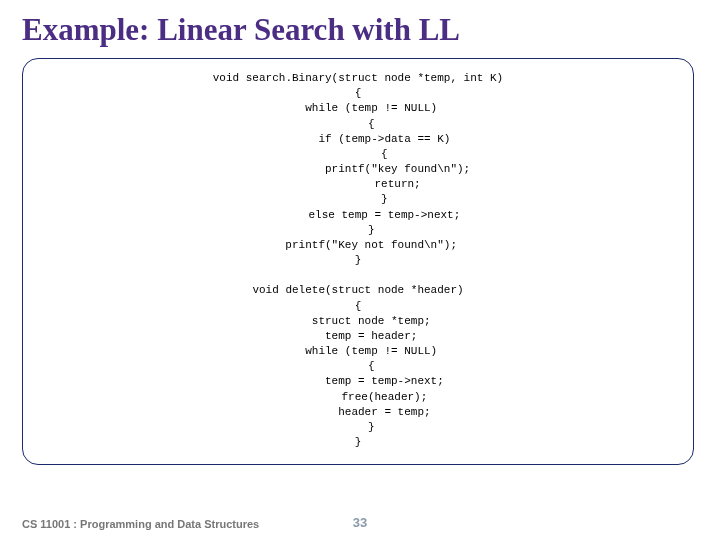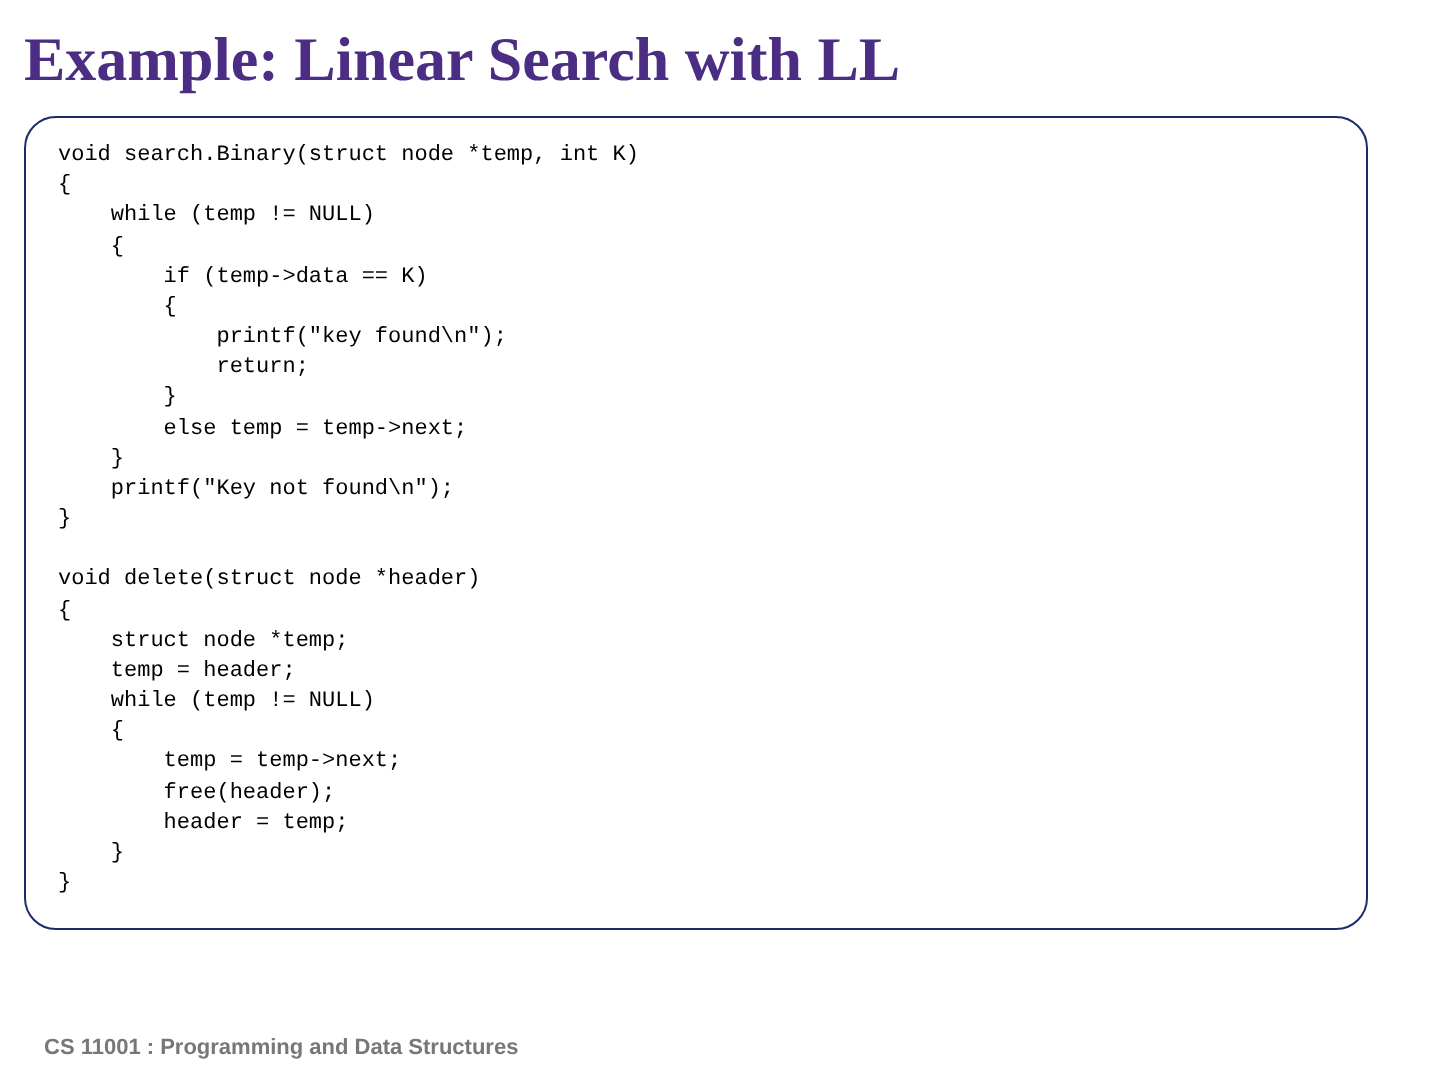--- a/index.html
+++ b/index.html
@@ -7,21 +7,21 @@
     width: 720px;
     height: 540px;
     background: #fff;
     font-family: "Segoe UI", Tahoma, sans-serif;
     position: relative;
     overflow: hidden;
   }
   .slide {
     width: 100%;
     height: 100%;
-    padding: 12px 22px 0 12px;
+    padding: 12px 22px 0 22px;
     position: relative;
   }
   .title {
     font-family: "Times New Roman", Times, serif;
     font-size: 31px;
     font-weight: bold;
     color: #4b2e83;
     margin-bottom: 10px;
   }
   .code-box {
@@ -30,29 +30,30 @@
     padding: 12px 16px 14px 16px;
     background: #fff;
     width: 672px;
   }
   .code {
     font-family: "Courier New", Courier, monospace;
     font-size: 11px;
     line-height: 1.38;
     color: #000;
     white-space: pre;
+    text-align: center;
   }
   .footer {
     position: absolute;
     left: 0;
     right: 0;
     bottom: 10px;
     display: flex;
     justify-content: space-between;
-    align-items: flex-start;
+    align-items: flex-end;
     padding: 0 22px;
     font-family: Tahoma, "Segoe UI", sans-serif;
     font-size: 11px;
     font-weight: bold;
     color: #777;
   }
   .footer .center {
     position: absolute;
     left: 50%;
     transform: translateX(-50%);

